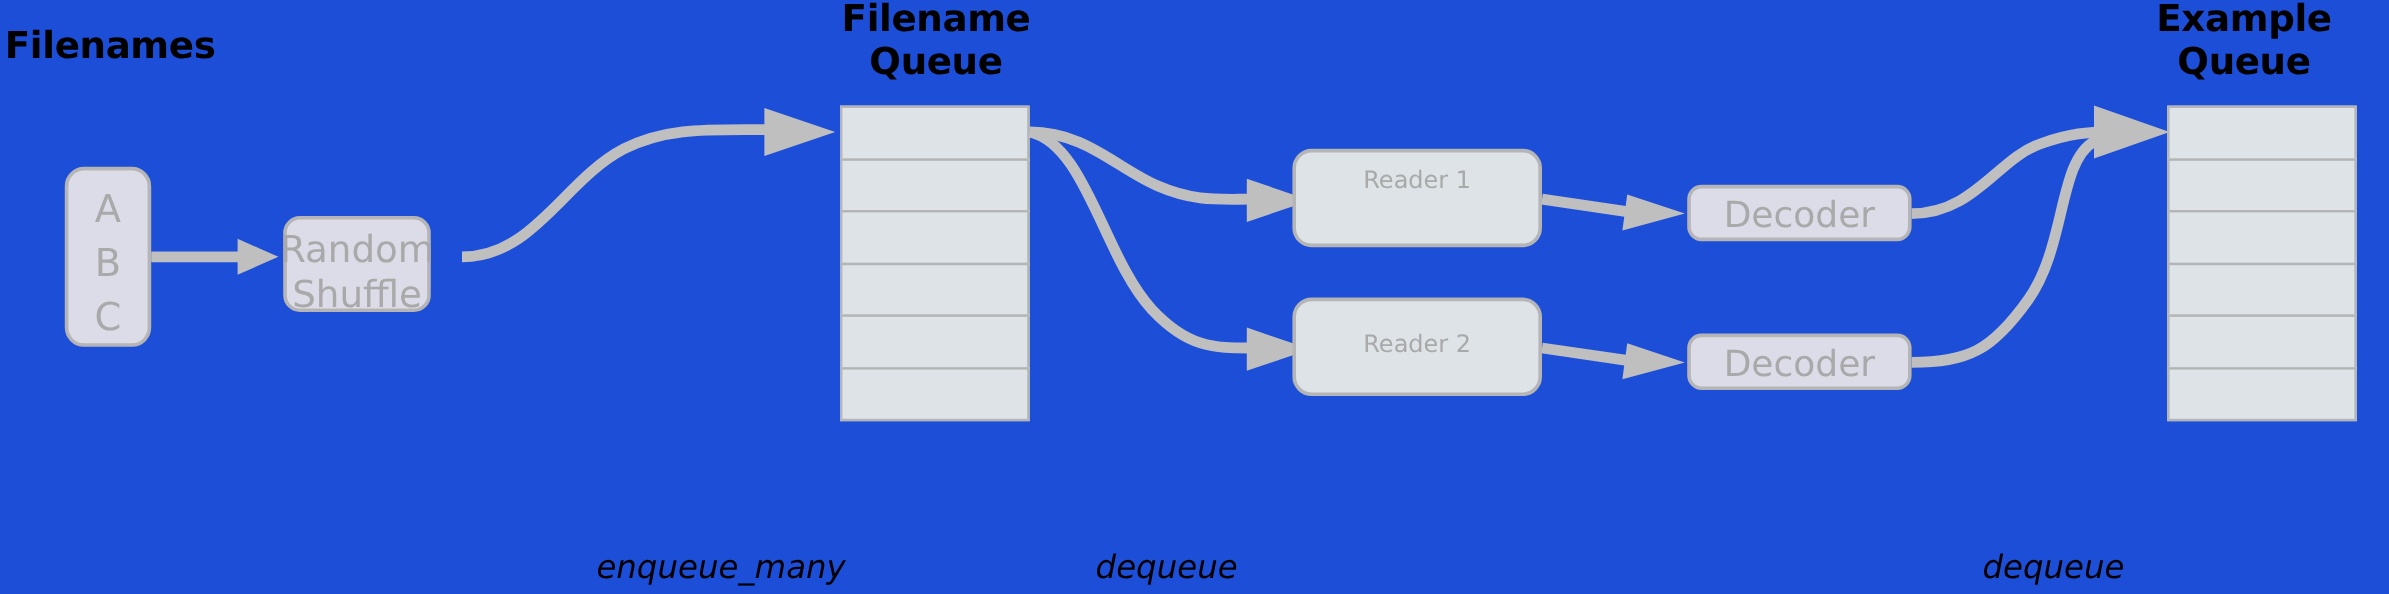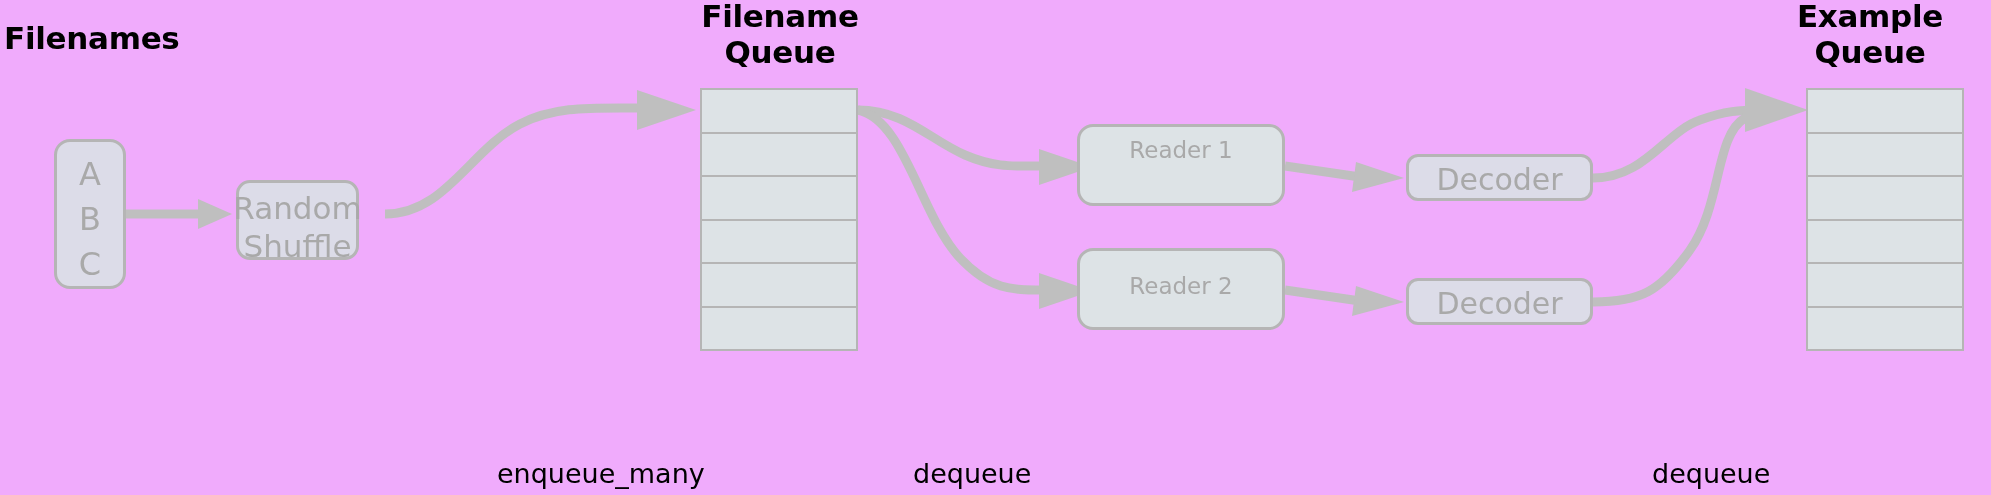--- a/index.html
+++ b/index.html
@@ -1,36 +1,36 @@
 <!DOCTYPE html>
 <html><head>
 <meta charset="utf-8">
 <style>
   html,body{margin:0;padding:0;background:#ffffff;}
   body{width:1991px;height:495px;overflow:hidden;
        font-family:"DejaVu Sans","Liberation Sans",sans-serif;}
-  #stage{position:relative;width:1991px;height:495px;background:#f0abfc;}
+  #stage{position:relative;width:1991px;height:495px;background:#1d4ed8;}
 
   .title{
     position:absolute;font-weight:bold;color:#000;
     font-family:"DejaVu Sans","Liberation Sans",sans-serif;
     font-size:31px;line-height:36px;letter-spacing:-0.3px;white-space:pre-line;
   }
   #title-filenames{left:4px;top:20px;text-align:left;}
   #title-filename-queue{left:635px;top:-2px;width:290px;text-align:center;}
   #title-example-queue{left:1740px;top:-2px;width:260px;text-align:center;}
 
   
   .node{
     position:absolute;box-sizing:border-box;
     border-radius:14px;
     display:flex;align-items:flex-start;justify-content:center;
     color:#a9a9a9;
     font-family:"DejaVu Sans","Liberation Sans",sans-serif;
-    font-size:23px;line-height:39px;text-align:center;white-space:pre-line;
+    font-size:20px;line-height:39px;text-align:center;white-space:pre-line;
   }
   .node.lav{background:#dcdce8;border:3px solid #b5b5b5;}
   .node.blu{background:#dde3e6;border:3px solid #b5b5b5;}
 
   #node-abc{left:54px;top:139px;width:72px;height:150px;border-radius:16px;
             padding-top:10px;line-height:45px;font-size:32px;}
   #node-random-shuffle{left:236px;top:180px;width:123px;height:80px;
             border-radius:14px;padding-top:6px;line-height:38px;font-size:31px;}
   #node-reader-1{left:1077px;top:124px;width:208px;height:82px;
             border-radius:16px;padding-top:4px;}
@@ -44,21 +44,21 @@
   
   .queue{position:absolute;box-sizing:border-box;display:flex;flex-direction:column;}
   .queue .cell{flex:1 1 0;background:#dde3e6;border:2px solid #b5b5b5;
                margin-top:-2px;box-sizing:border-box;}
   .queue .cell:first-child{margin-top:0;}
   #queue-filename{left:700px;top:88px;width:158px;height:263px;}
   #queue-example{left:1806px;top:88px;width:158px;height:263px;}
 
   
   .oplabel{
-    position:absolute;color:#000;
+    position:absolute;color:#000;font-style:italic;
     font-family:"DejaVu Sans","Liberation Sans",sans-serif;
     font-size:27px;line-height:30px;white-space:nowrap;
   }
   #label-enqueue-many{left:497px;top:459px;}
   #label-dequeue{left:913px;top:459px;}
   #label-enqueue{left:1652px;top:459px;}
 
   svg.edges{position:absolute;left:0;top:0;width:1991px;height:495px;
             pointer-events:none;}
   .edge{fill:none;stroke:#bfbfbf;stroke-width:9;stroke-linecap:butt;}

